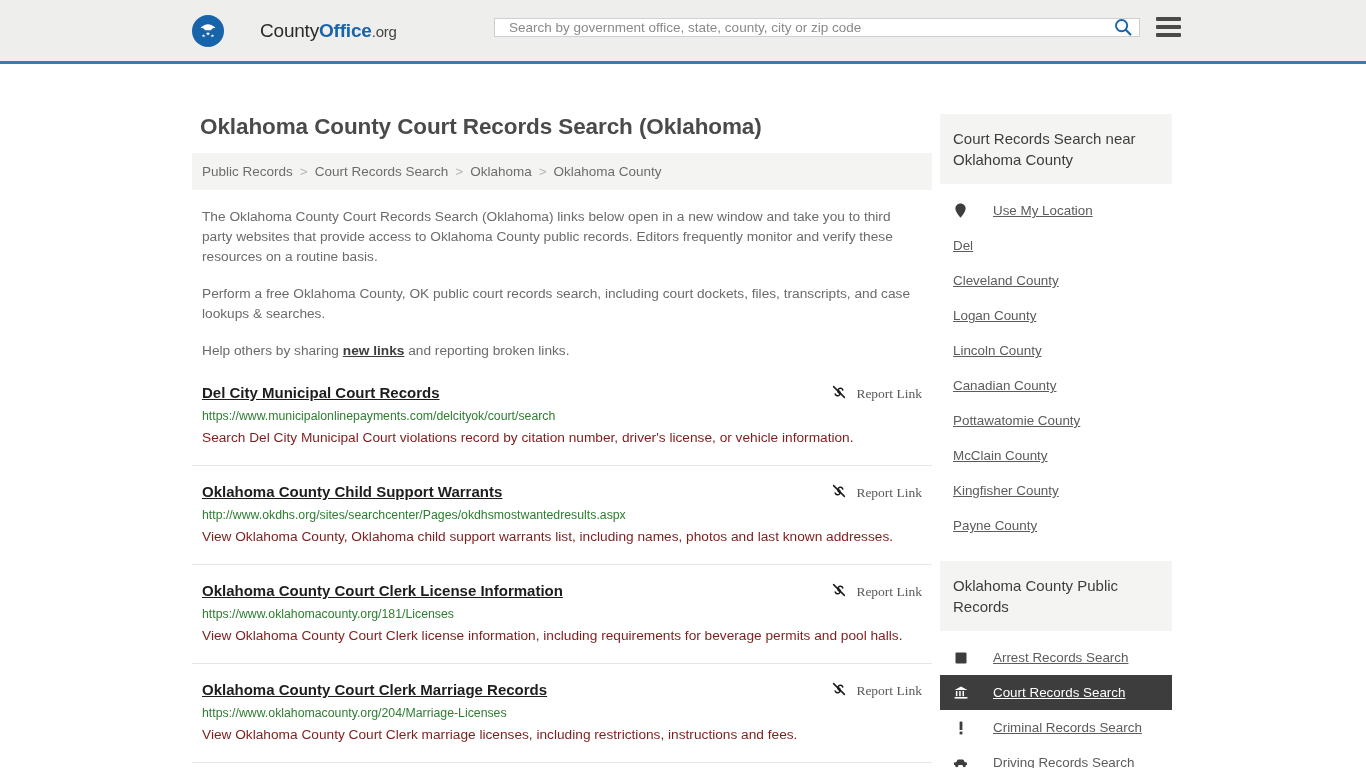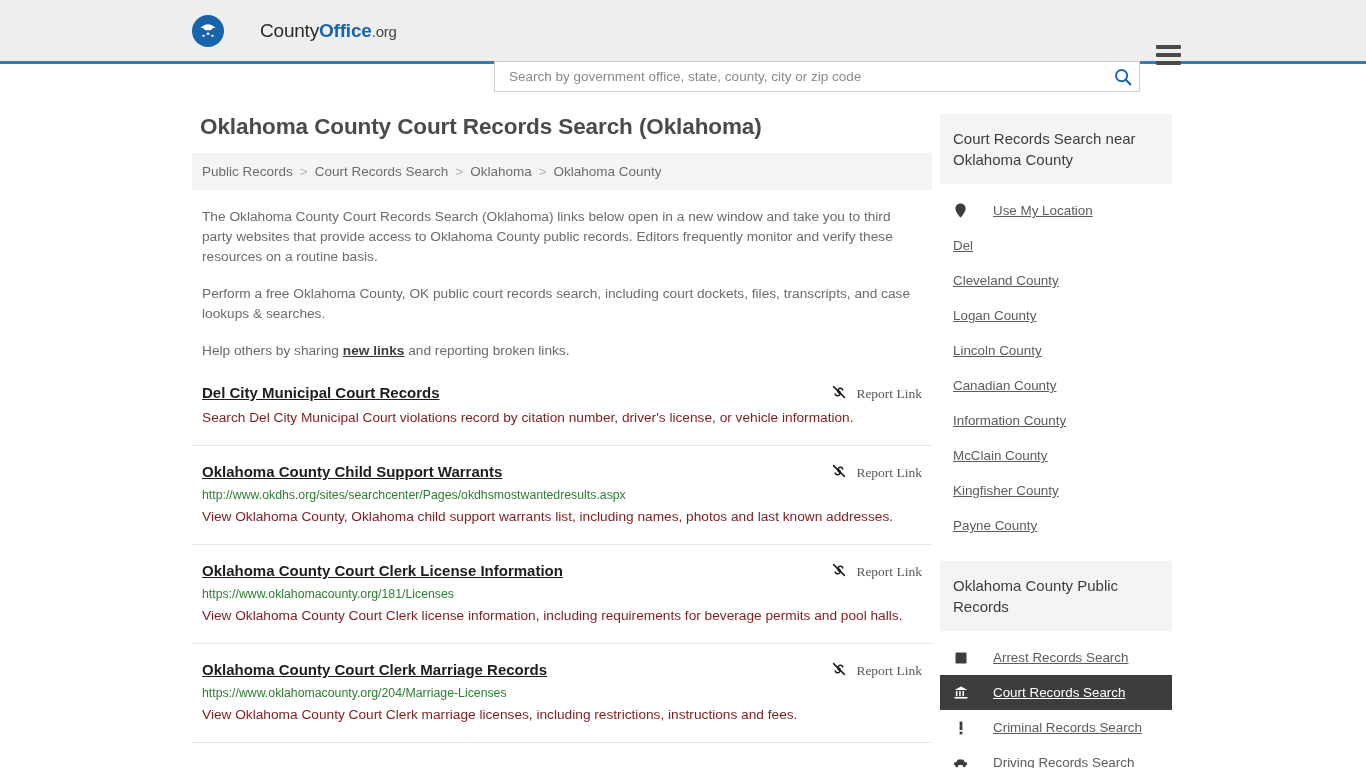--- a/index.html
+++ b/index.html
@@ -51,27 +51,26 @@
 
   .search-zone {
     position: absolute;
     left: 494px;
     top: 17px;
     display: flex;
     align-items: center;
   }
   .search-box {
     width: 646px;
-    height: 31px;
+    height: 19px;
     background: #ffffff;
     border: 1px solid #cfcfcf;
     display: flex;
     align-items: center;
     padding: 0 6px 0 12px;
-    margin-top: 44px;
   }
   .search-box input {
     flex: 1;
     border: none;
     outline: none;
     font-family: "Liberation Sans", sans-serif;
     font-size: 13.5px;
     color: #333;
     background: transparent;
   }
@@ -281,20 +280,21 @@
             <span>
               <svg width="16" height="16" viewBox="0 0 16 16" aria-hidden="true">
                 <path d="M2.6 2.6 L13.4 13.4" stroke="#1d1d1d" stroke-width="1.5" stroke-linecap="round"></path>
                 <path d="M4.2 10.0 a2.6 2.6 0 1 0 3.3 -3.3" stroke="#1d1d1d" stroke-width="1.5" fill="none" stroke-linecap="round"></path>
                 <path d="M11.8 6.0 a2.6 2.6 0 1 0 -3.3 3.3" stroke="#1d1d1d" stroke-width="1.5" fill="none" stroke-linecap="round"></path>
               </svg>
             </span>
             <span class="report-link-label">Report Link</span>
           </span>
         </div>
+        <div class="result-url">https://www.municipalonlinepayments.com/delcityok/court/search</div>
         <div class="result-desc">Search Del City Municipal Court violations record by citation number, driver's license, or vehicle information.</div>
       </div>
 
       <div class="result">
         <div class="result-head">
           <a class="result-title">Oklahoma County Child Support Warrants</a>
           <span class="report-link">
             <span>
               <svg width="16" height="16" viewBox="0 0 16 16" aria-hidden="true">
                 <path d="M2.6 2.6 L13.4 13.4" stroke="#1d1d1d" stroke-width="1.5" stroke-linecap="round"></path>
@@ -383,21 +383,21 @@
           <span class="lbl">Lincoln County</span>
         </a>
       </li>
       <li>
         <a class="side-link">
           <span class="lbl">Canadian County</span>
         </a>
       </li>
       <li>
         <a class="side-link">
-          <span class="lbl">Information County</span>
+          <span class="lbl">Pottawatomie County</span>
         </a>
       </li>
       <li>
         <a class="side-link">
           <span class="lbl">McClain County</span>
         </a>
       </li>
       <li>
         <a class="side-link">
           <span class="lbl">Kingfisher County</span>

